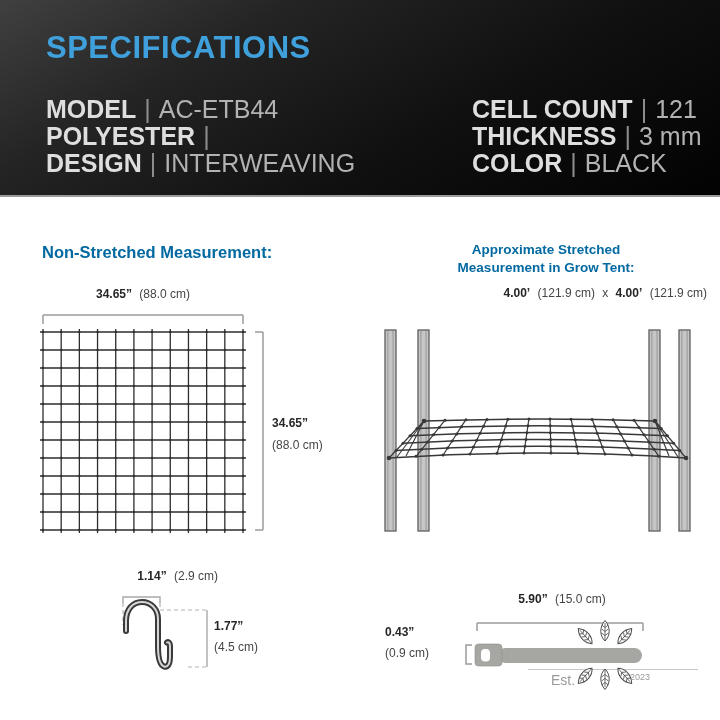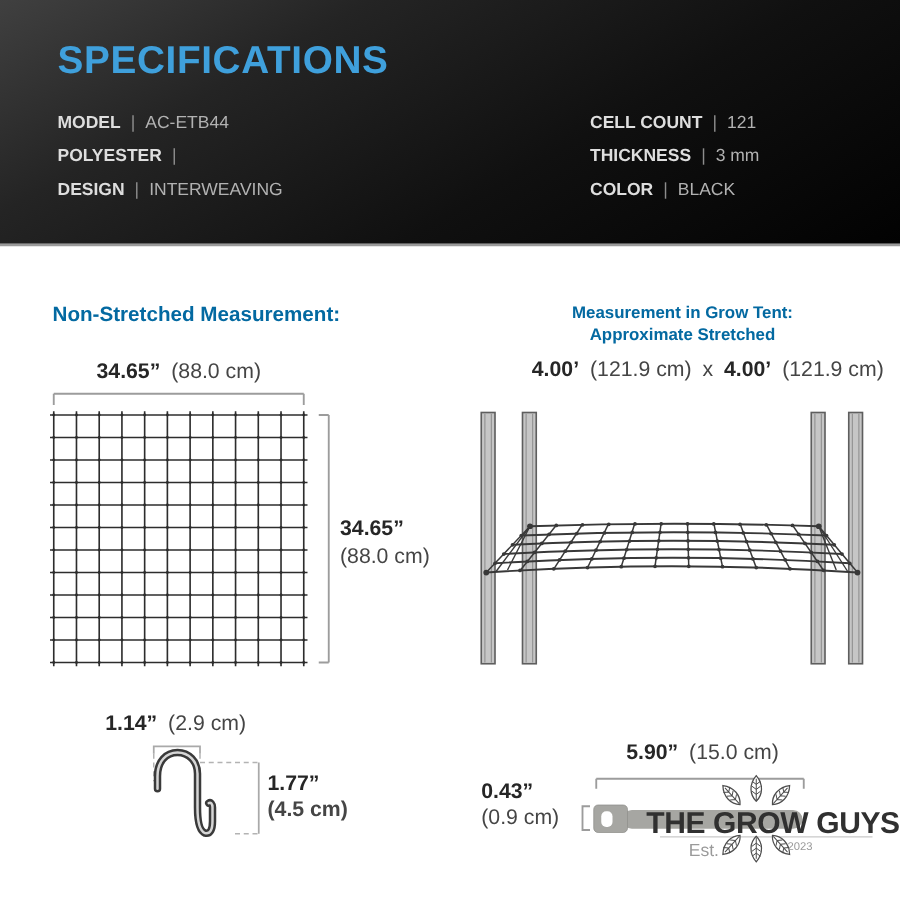--- a/index.html
+++ b/index.html
@@ -5,48 +5,48 @@
   html,body{margin:0;padding:0;background:#fff;}
   .page{position:relative;width:720px;height:720px;background:#ffffff;
         font-family:"Liberation Sans",sans-serif;overflow:hidden;}
 
   
   .header{position:absolute;left:0;top:0;width:720px;height:195px;
           background:linear-gradient(150deg,#404040 0%,#242424 28%,#101010 62%,#020202 100%);
           border-bottom:2px solid #9a9a9a;}
   .header-title{position:absolute;left:46px;top:30px;font-size:31px;font-weight:700;
                 letter-spacing:0.5px;}
-  .spec-col{position:absolute;top:84px;font-size:14px;line-height:27px;white-space:nowrap;}
+  .spec-col{position:absolute;top:96px;font-size:25px;line-height:27px;white-space:nowrap;}
   .spec-col.left{left:46px;}
   .spec-col.right{left:472px;}
   .spec-row{display:flex;align-items:baseline;}
   .spec-label{font-weight:700;color:#dedede;}
   .spec-sep{color:#8d8d8d;margin:0 8px;font-weight:400;}
   .spec-value{color:#b2b2b2;font-weight:400;}
 
   
-  .meas{font-size:17px;white-space:nowrap;}
+  .meas{font-size:12px;white-space:nowrap;}
   .meas .b{font-weight:700;color:#262626;}
   .meas .r{font-weight:400;color:#454545;margin-left:4px;}
   .diagram-heading{position:absolute;font-weight:700;color:#0369a1;}
 
   
   .h-nonstretched{left:42px;top:243px;font-size:16.5px;}
   .grid-top-label{position:absolute;left:42px;top:287px;width:202px;text-align:center;}
   .grid-right-label{position:absolute;left:272px;top:412px;line-height:22px;}
   .grid-right-label div{white-space:nowrap;}
   .svg-abs{position:absolute;}
 
   
   .h-stretched{left:390px;top:241px;width:312px;text-align:center;
                font-size:13.5px;line-height:17.5px;}
   .stretched-dims{position:absolute;left:385px;top:286px;width:322px;text-align:right;}
 
   
-  .hook-top-label{position:absolute;left:63px;top:569px;width:155px;text-align:center;}
+  .hook-top-label{position:absolute;left:63px;top:569px;width:155px;text-align:right;}
   .hook-right-label{position:absolute;left:214px;top:616px;line-height:21px;}
 
   
   .strap-top-label{position:absolute;left:462px;top:592px;width:200px;text-align:center;}
   .strap-left-label{position:absolute;left:385px;top:622px;width:72px;text-align:left;line-height:21px;}
 
   
   .logo-underline{position:absolute;left:528px;top:669px;width:170px;height:1px;
                   background:#c9c9c9;z-index:3;}
   .logo-text{position:absolute;left:517px;top:645px;z-index:5;font-size:24px;font-weight:700;
@@ -283,22 +283,22 @@
         <circle cx="208" cy="227" r="1.15" fill="#2d2d2d"></circle>
       </g>
   </svg>
 
   <div class="meas grid-right-label">
     <div class="b">34.65”</div>
     <div class="r" style="margin-left:0;">(88.0 cm)</div>
   </div>
 
   <div class="diagram-heading h-stretched">
+    <div>Approximate Stretched</div>
     <div>Measurement in Grow Tent:</div>
-    <div>Approximate Stretched</div>
   </div>
 
   <div class="meas stretched-dims">
     <span class="b">4.00’</span>
     <span class="r">(121.9 cm)</span>
     <span class="r">x</span>
     <span class="b" style="margin-left:4px;">4.00’</span>
     <span class="r">(121.9 cm)</span>
   </div>
 
@@ -429,21 +429,21 @@
     <path d="M103,20 V77" fill="none" stroke="#a9a9a9" stroke-width="1.4"></path>
 
     <path d="M22,41 V31 C22,19 29,12 38,12 C47,12 54,19 54,29 V56 C54,68 56,75 60,76.5
              C64.5,77.5 66,73 66,67 V56 C66,53 64.5,51.5 63,52.5" fill="none" stroke="#3a3a3a" stroke-width="6" stroke-linecap="round"></path>
     <path d="M22,41 V31 C22,19 29,12 38,12 C47,12 54,19 54,29 V56 C54,68 56,75 60,76.5
              C64.5,77.5 66,73 66,67 V56 C66,53 64.5,51.5 63,52.5" fill="none" stroke="#d6d6d6" stroke-width="2" stroke-linecap="round"></path>
   </svg>
 
   <div class="meas hook-right-label">
     <div class="b">1.77”</div>
-    <div class="r" style="margin-left:0;font-weight:bold;">(4.5 cm)</div>
+    <div class="r" style="margin-left:0;">(4.5 cm)</div>
   </div>
 
   <div class="meas strap-top-label">
     <span class="b">5.90”</span>
     <span class="r">(15.0 cm)</span>
   </div>
 
   <div class="meas strap-left-label">
     <div class="b">0.43”</div>
     <div class="r" style="margin-left:0;">(0.9 cm)</div>
@@ -470,17 +470,16 @@
     <use href="#leaf" transform="translate(32,13)"></use>
     <use href="#leaf" transform="translate(51,18) rotate(42)"></use>
   </svg>
 
   <svg class="svg-abs leaves" style="left:573px;top:661px;" width="64" height="32">
     <use href="#leaf" transform="translate(13,14) rotate(-138)"></use>
     <use href="#leaf" transform="translate(32,17) rotate(180)"></use>
     <use href="#leaf" transform="translate(51,14) rotate(138)"></use>
   </svg>
 
-  <div class="logo-text">THE GROW GUYS</div>
   <div class="logo-est">Est.</div>
   <div class="logo-year">2023</div>
 
 </div>
 
 </body></html>

